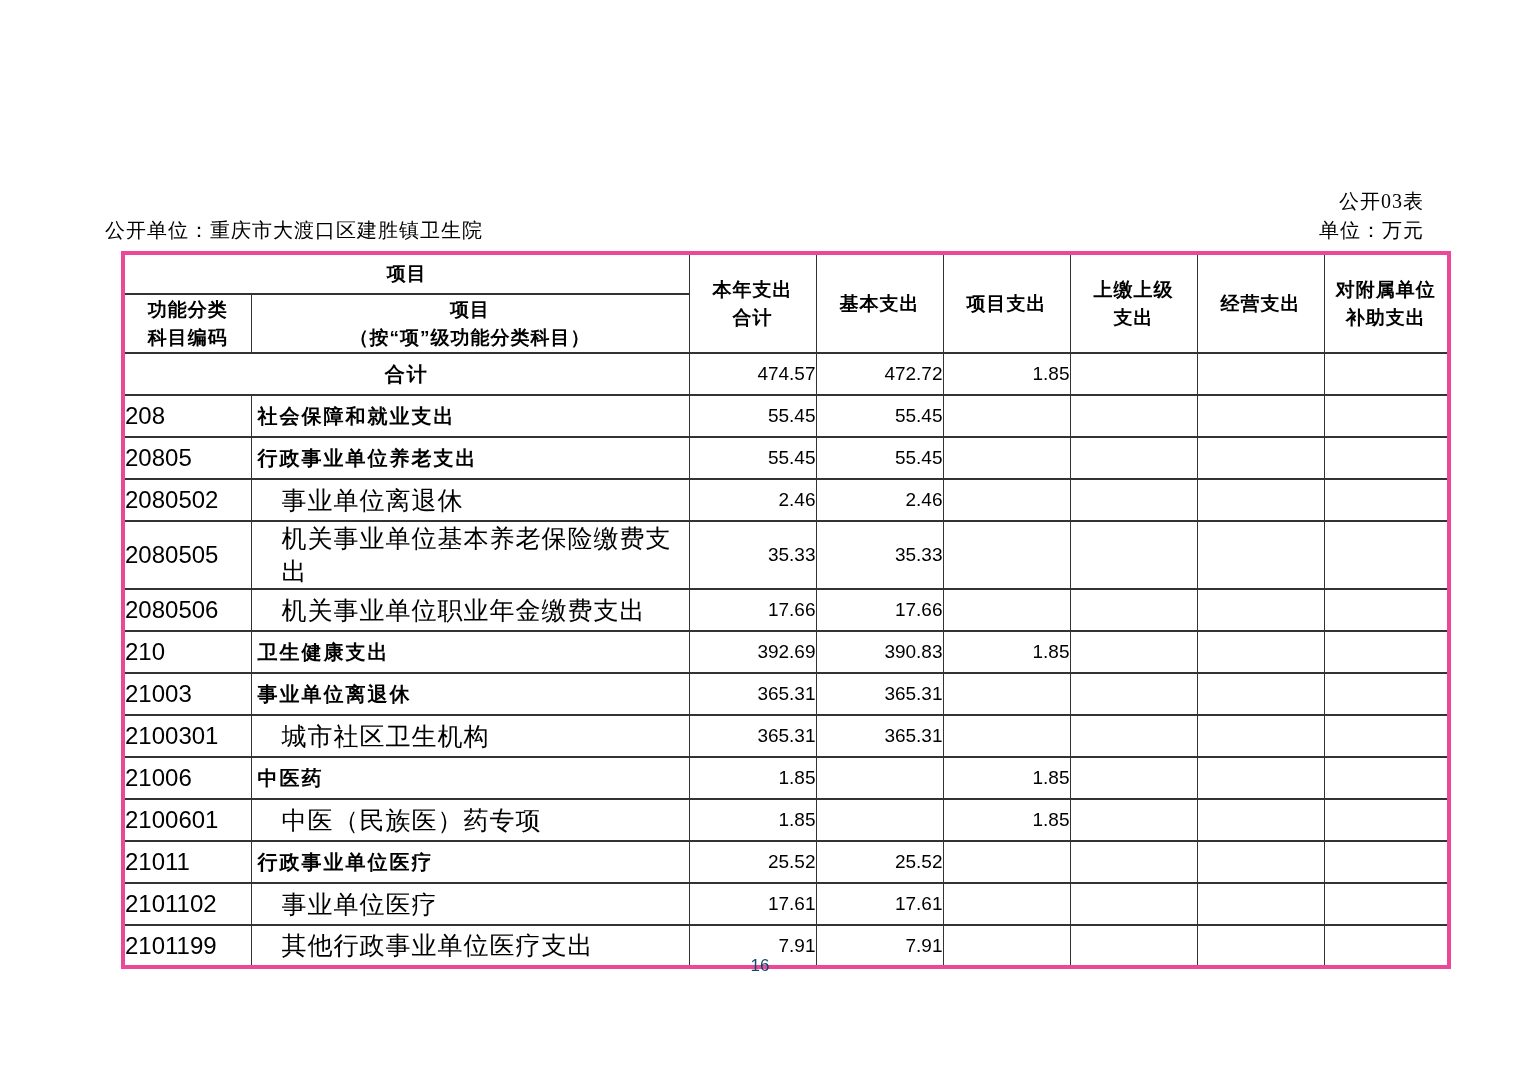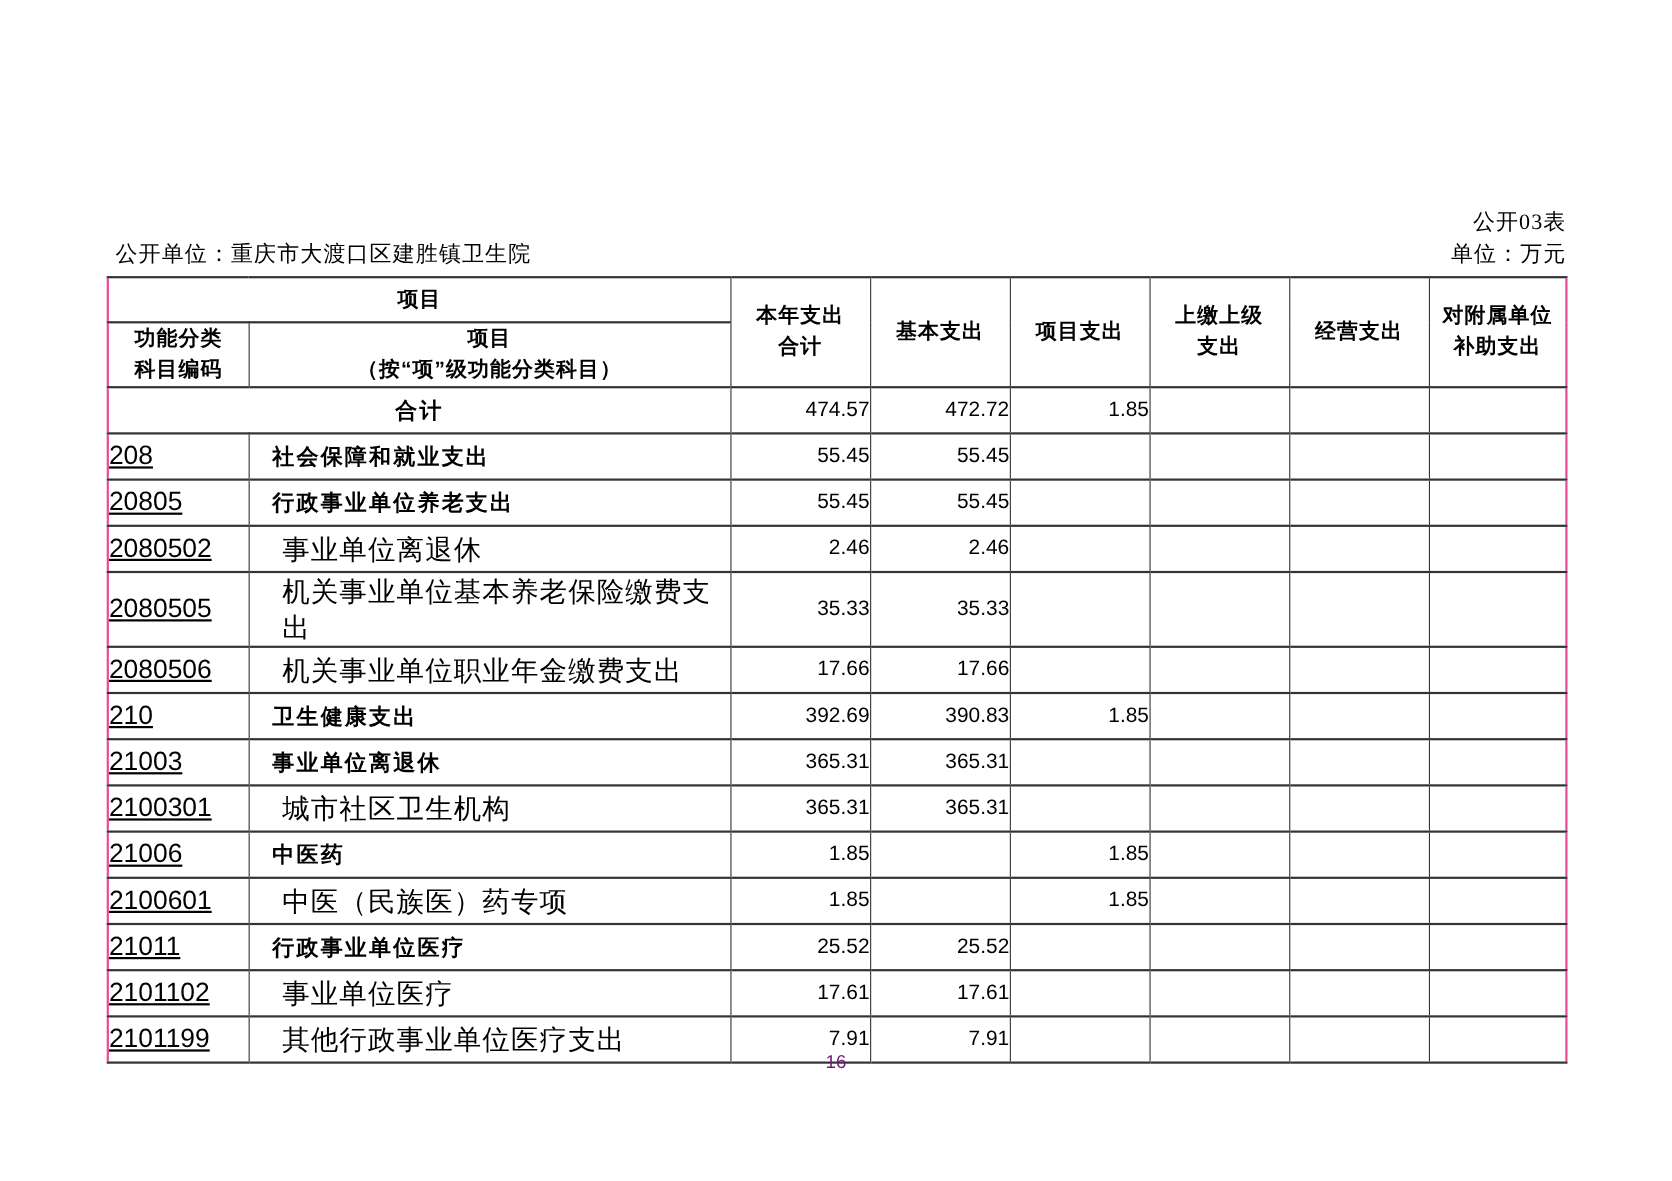--- a/index.html
+++ b/index.html
@@ -23,40 +23,40 @@
   .meta-currency{position:absolute;right:0;top:0;letter-spacing:1px;}
   table.fin{
     position:absolute;left:97px;top:251px;width:1326px;
     border-collapse:collapse;table-layout:fixed;
   }
   table.fin th,table.fin td{
     border-left:1px solid #333;border-right:1px solid #333;
     border-top:2px solid #333;border-bottom:2px solid #333;
     padding:0;overflow:hidden;
   }
-  table.fin{border:2px solid #ec4899;}
+  table.fin{border:4px solid #ec4899;margin-left:24px;}
   table.fin th{
     font-weight:600;font-size:19px;text-align:center;vertical-align:middle;
     white-space:pre-line;line-height:28px;letter-spacing:1px;
   }
   tr.hrow1{height:41px;}
   tr.hrow2{height:59px;}
   tbody tr{height:42px;}
-  td.code{font-size:24px;padding-left:8px;text-align:left;vertical-align:middle;text-decoration:underline;}
+  td.code{font-size:24px;padding-left:8px;text-align:left;vertical-align:middle;}
   td.name{font-size:25px;text-align:left;vertical-align:middle;letter-spacing:1px;}
-  td.name.cat{font-weight:bold;font-size:20px;padding-left:21px;letter-spacing:2px;}
+  td.name.cat{font-weight:bold;font-size:20px;padding-left:6px;letter-spacing:2px;}
   td.name.sub{font-weight:normal;padding-left:30px;font-family:"Liberation Serif",serif;}
   td.num{font-size:19px;text-align:right;vertical-align:middle;padding-right:10px;}
   td.total-label{
     font-size:20px;font-weight:600;text-align:center;vertical-align:middle;
     padding-left:128px;letter-spacing:2px;
   }
   .page-number{
     position:absolute;top:956px;left:0;width:100%;text-align:center;
-    font-size:17px;color:#701a75;
+    font-size:17px;color:#0c4a6e;
   }
 </style>
 </head>
 <body>
 
 <div class="page">
 
 
   <div class="meta-code">公开03表</div>
 

